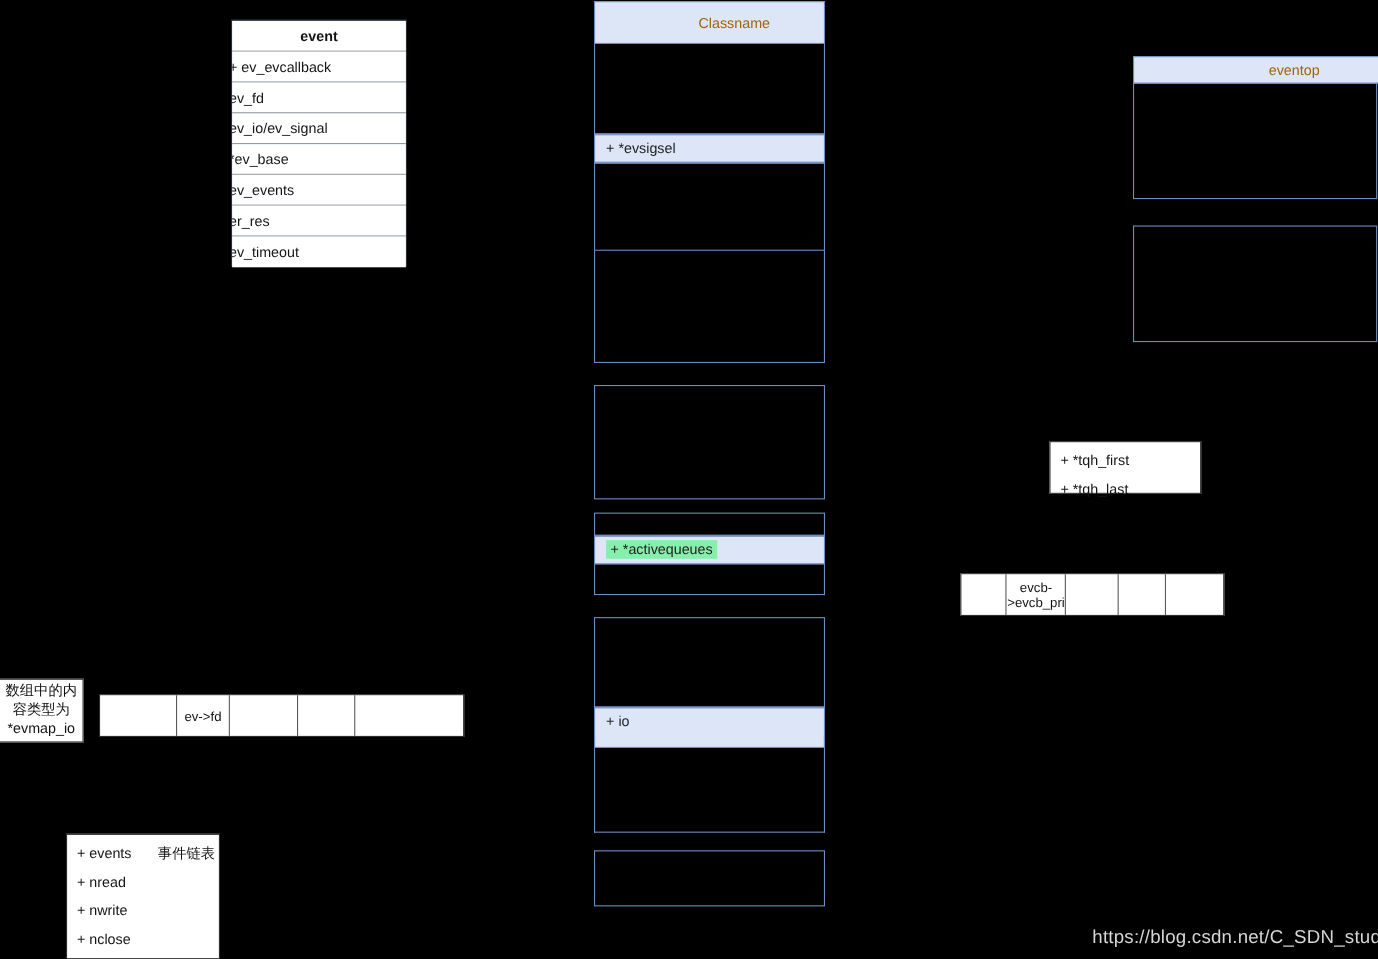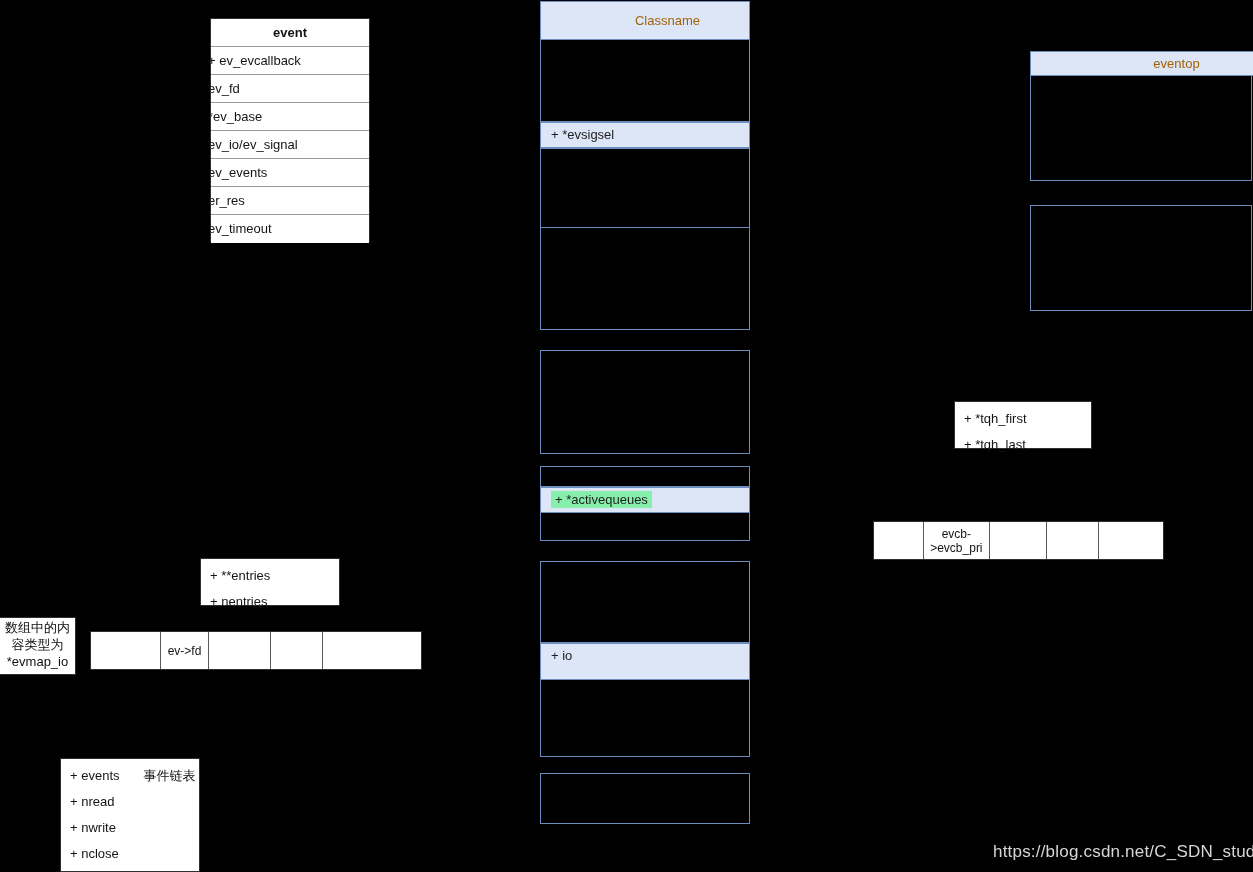--- a/index.html
+++ b/index.html
@@ -154,22 +154,22 @@
 </style>
 </head>
 <body>
 
 <div id="canvas">
 
   <div class="abs wbox" style="left:210px; top:18px; width:160px; height:224px;">
     <div class="wtitle">event</div>
     <div class="wrow clip">+ ev_evcallback</div>
     <div class="wrow clip">ev_fd</div>
+    <div class="wrow clip">ev_io/ev_signal</div>
     <div class="wrow clip">*ev_base</div>
-    <div class="wrow clip">ev_io/ev_signal</div>
     <div class="wrow clip">ev_events</div>
     <div class="wrow clip">er_res</div>
     <div class="wrow clip">ev_timeout</div>
   </div>
 
   <div class="abs bhead" style="left:540px; top:1px; width:210px; height:39px;">Classname</div>
 
   <div class="abs bblock" style="left:540px; top:40px; width:210px; height:82px;"></div>
 
   <div class="abs brow-hl" style="left:540px; top:122px; width:210px; height:26px;">+ *evsigsel</div>
@@ -193,33 +193,29 @@
 
   <div class="abs bhead" style="left:1030px; top:51px; width:248px; height:25px; line-height:23px;">eventop</div>
   <div class="abs bblock" style="left:1030px; top:76px; width:222px; height:105px;"></div>
   <div class="abs bblock" style="left:1030px; top:205px; width:222px; height:106px; border-top:1px solid #6c8ebf;"></div>
 
   <div class="abs plainbox" style="left:954px; top:401px; width:138px; height:48px; padding-top:4px;">
     <div class="prow">+ *tqh_first</div>
     <div class="prow">+ *tqh_last</div>
   </div>
 
-  <div class="abs strip" style="left:873px; top:521px; width:291px; height:39px;">
+  <div class="abs strip" style="left:873px; top:521px; width:240px; height:39px;">
     <div class="cell" style="width:52px;"></div>
     <div class="cell" style="width:68px;">evcb-
 &gt;evcb_pri</div>
     <div class="cell" style="width:60px;"></div>
     <div class="cell" style="width:54px;"></div>
     <div class="cell" style="width:66px;"></div>
   </div>
 
-  <div class="abs plainbox" style="left:200px; top:558px; width:140px; height:48px; padding-top:4px;">
-    <div class="prow">+ **entries</div>
-    <div class="prow">+ nentries</div>
-  </div>
 
   <div class="abs notebox" style="left:-1px; top:617px; width:77px; height:58px;">
     <span class="nl">数组中的内</span>
     <span class="nl">容类型为</span>
     <span class="nl">*evmap_io</span>
   </div>
 
   <div class="abs strip" style="left:90px; top:631px; width:332px; height:39px;">
     <div class="cell" style="width:70px;"></div>
     <div class="cell" style="width:48px;">ev-&gt;fd</div>

